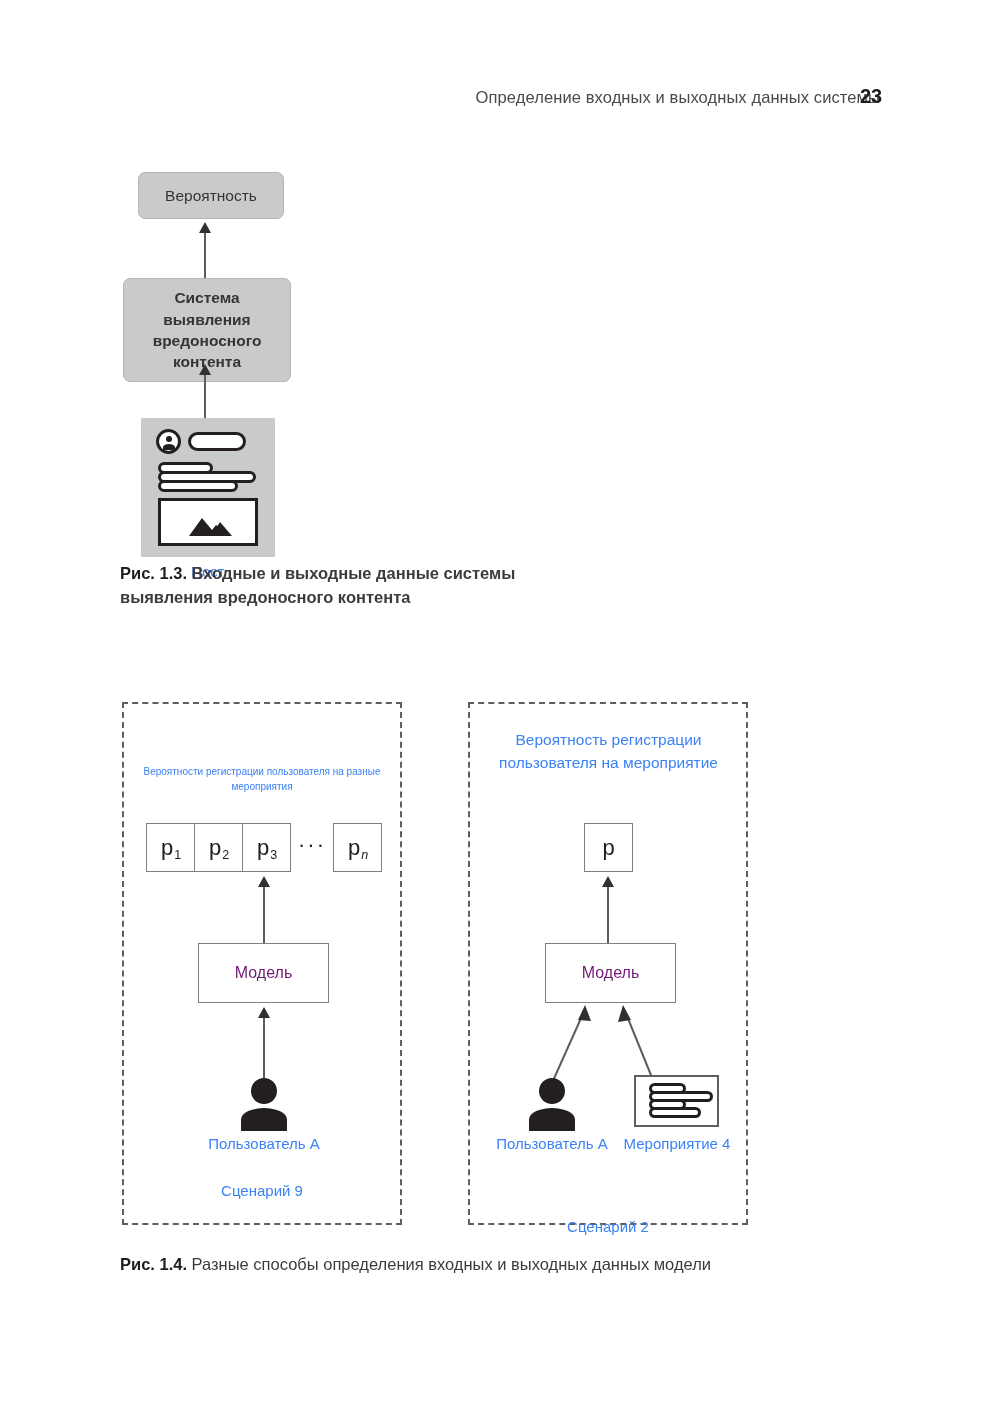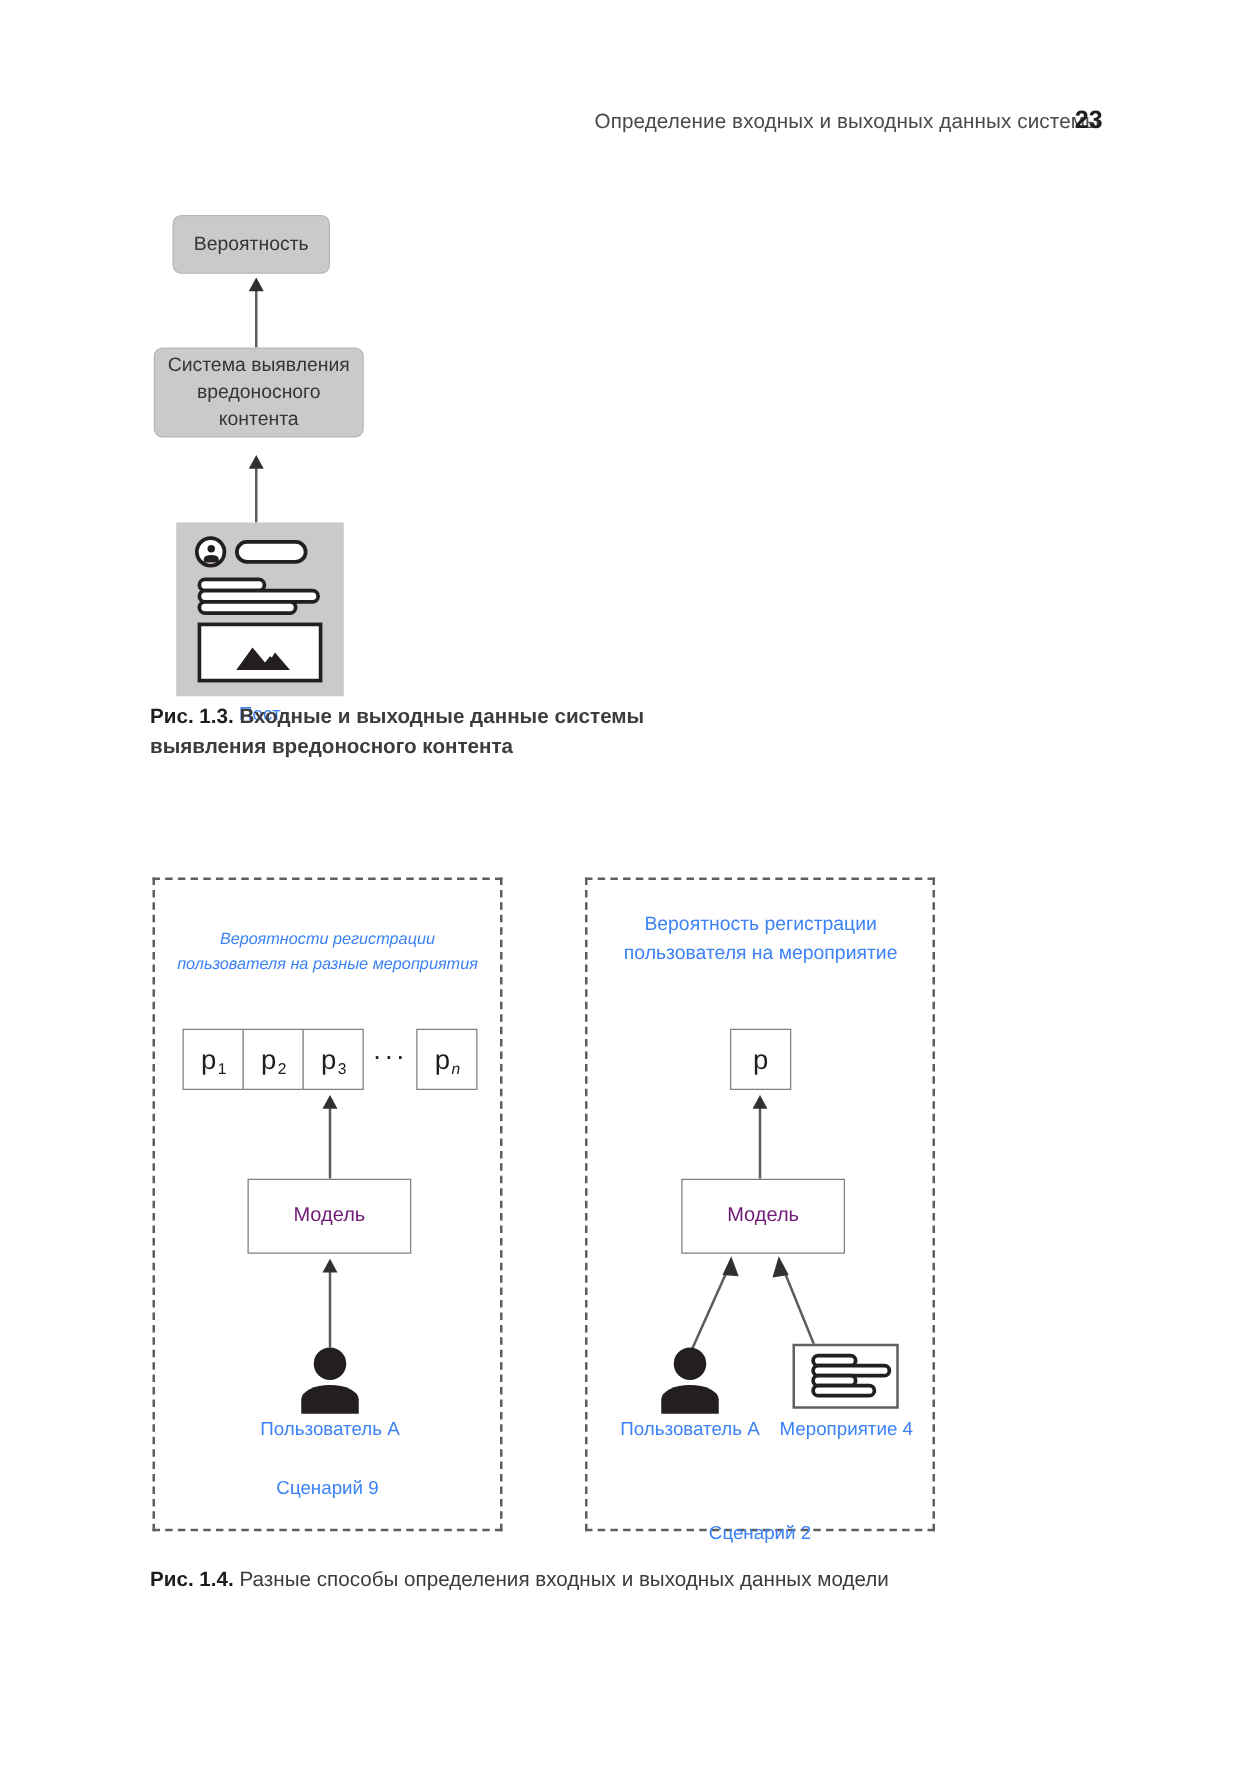--- a/index.html
+++ b/index.html
@@ -202,27 +202,27 @@
   }
 </style>
 </head>
 <body>
 
 <div class="running-head">Определение входных и выходных данных системы</div>
 <div class="page-number">23</div>
 
 <div>
 
-  <div class="gbox" style="left:138px; top:172px; width:126px; height:47px;">
+  <div class="gbox" style="left:138px; top:172px; width:146px; height:47px;">
     <span>Вероятность</span>
   </div>
 
   <div class="varrow" style="left:204px; top:231px; height:47px;"></div>
 
-  <div class="gbox" style="left:123px; top:278px; width:168px; height:72px; padding:0 8px;">
+  <div class="gbox" style="left:123px; top:278px; width:168px; height:104px; padding:0 18px;font-weight:bold;">
     <span>Система выявления вредоносного контента</span>
   </div>
 
   <div class="varrow" style="left:204px; top:373px; height:45px;"></div>
 
   <div class="post-icon" style="left:141px; top:418px; width:134px; height:139px;">
 
     <div class="avatar-circle" style="left:15px; top:11px; width:25px; height:25px;">
       <div class="avatar-head" style="left:6.5px; top:3.5px; width:6px; height:6px;"></div>
       <div class="avatar-body" style="left:3.5px; top:11.5px; width:12px; height:6px;"></div>
@@ -247,21 +247,21 @@
 
   <div class="caption" style="left:120px; top:562px; width:420px;font-weight:bold;">
     <b>Рис. 1.3.</b><span> Входные и выходные данные системы выявления вредоносного контента</span>
   </div>
 </div>
 
 <div>
 
   <div class="scenario" style="left:122px; top:702px; width:280px; height:523px;"></div>
 
-  <div class="label" style="left:137px; top:741px; width:250px; font-size:13px; line-height:1.5;font-style:italic;">
+  <div class="label" style="left:137px; top:764px; width:250px; font-size:10px; line-height:1.5;">
     <span>Вероятности регистрации пользователя на разные мероприятия</span>
   </div>
 
   <div class="pbox" style="left:146px; top:823px; width:49px; height:49px;">
     <span>p</span>
       <sub>1</sub>
   </div>
   <div class="pbox" style="left:194px; top:823px; width:49px; height:49px;">
     <span>p</span>
       <sub>2</sub>

